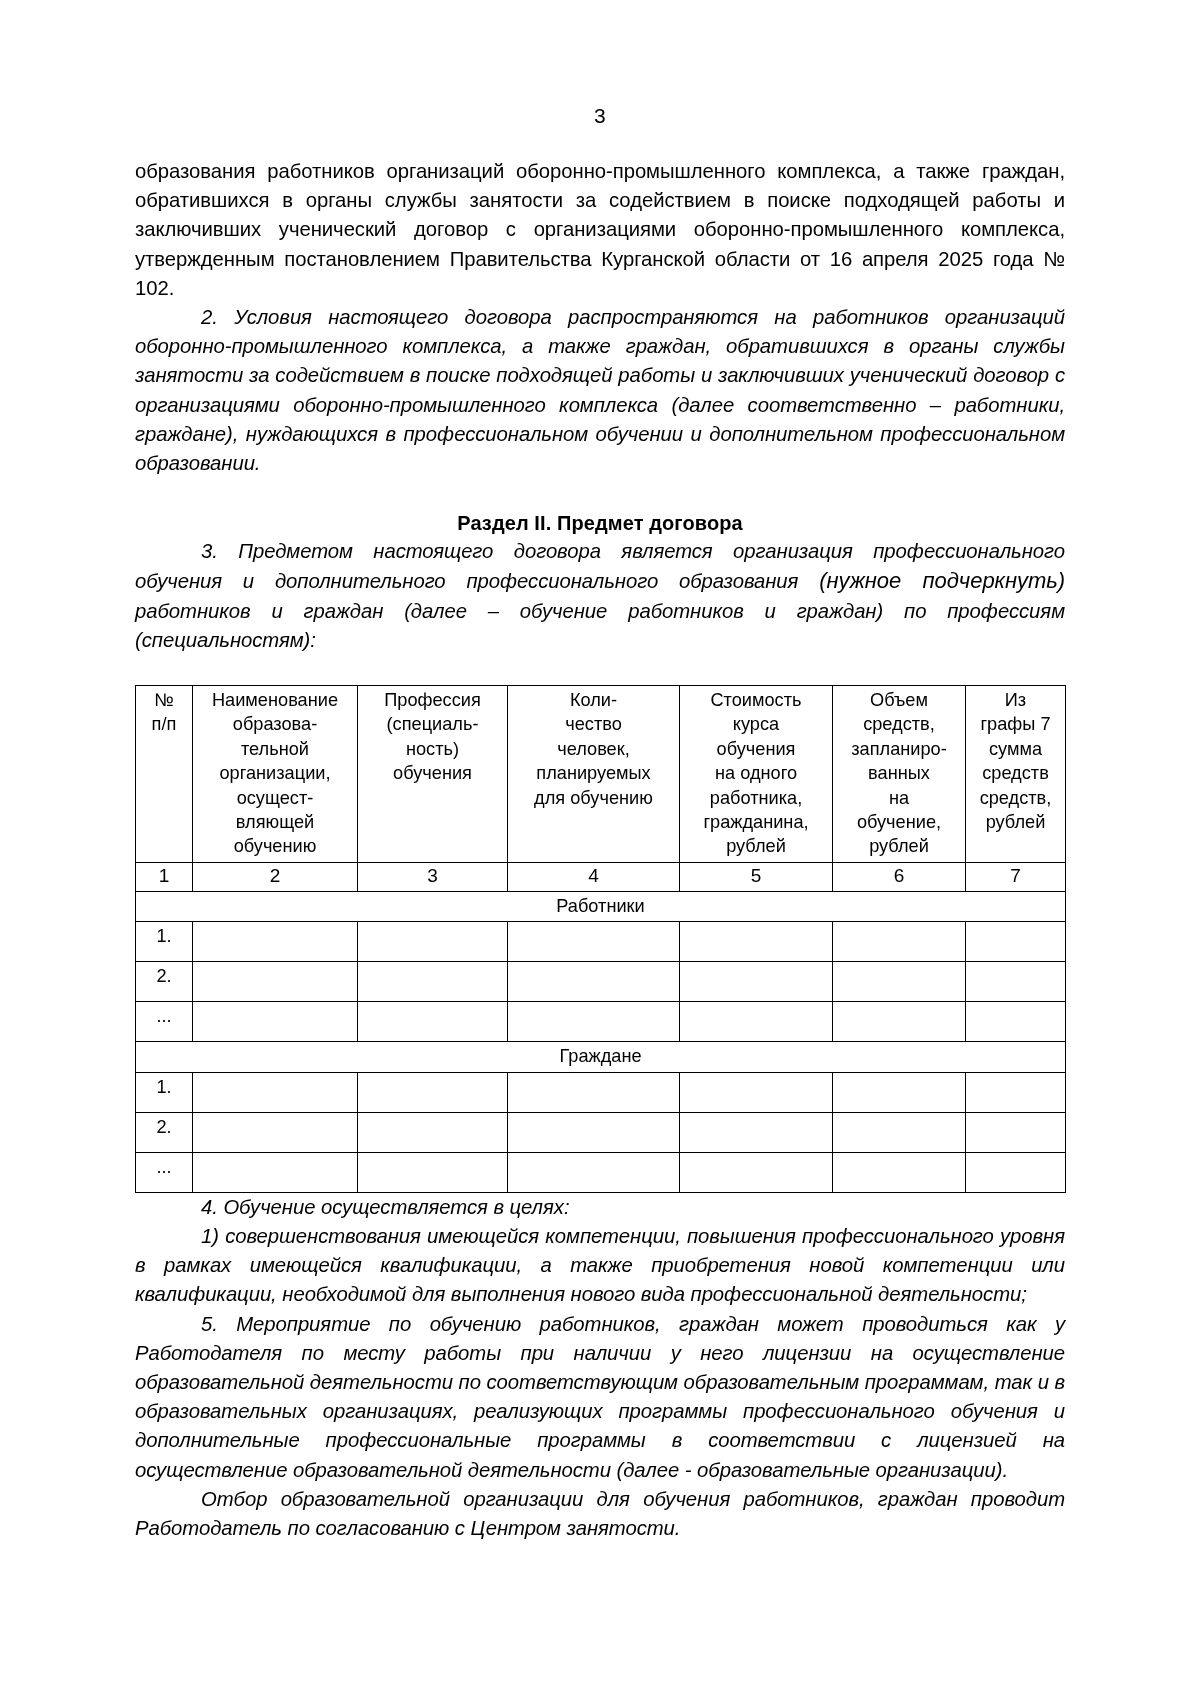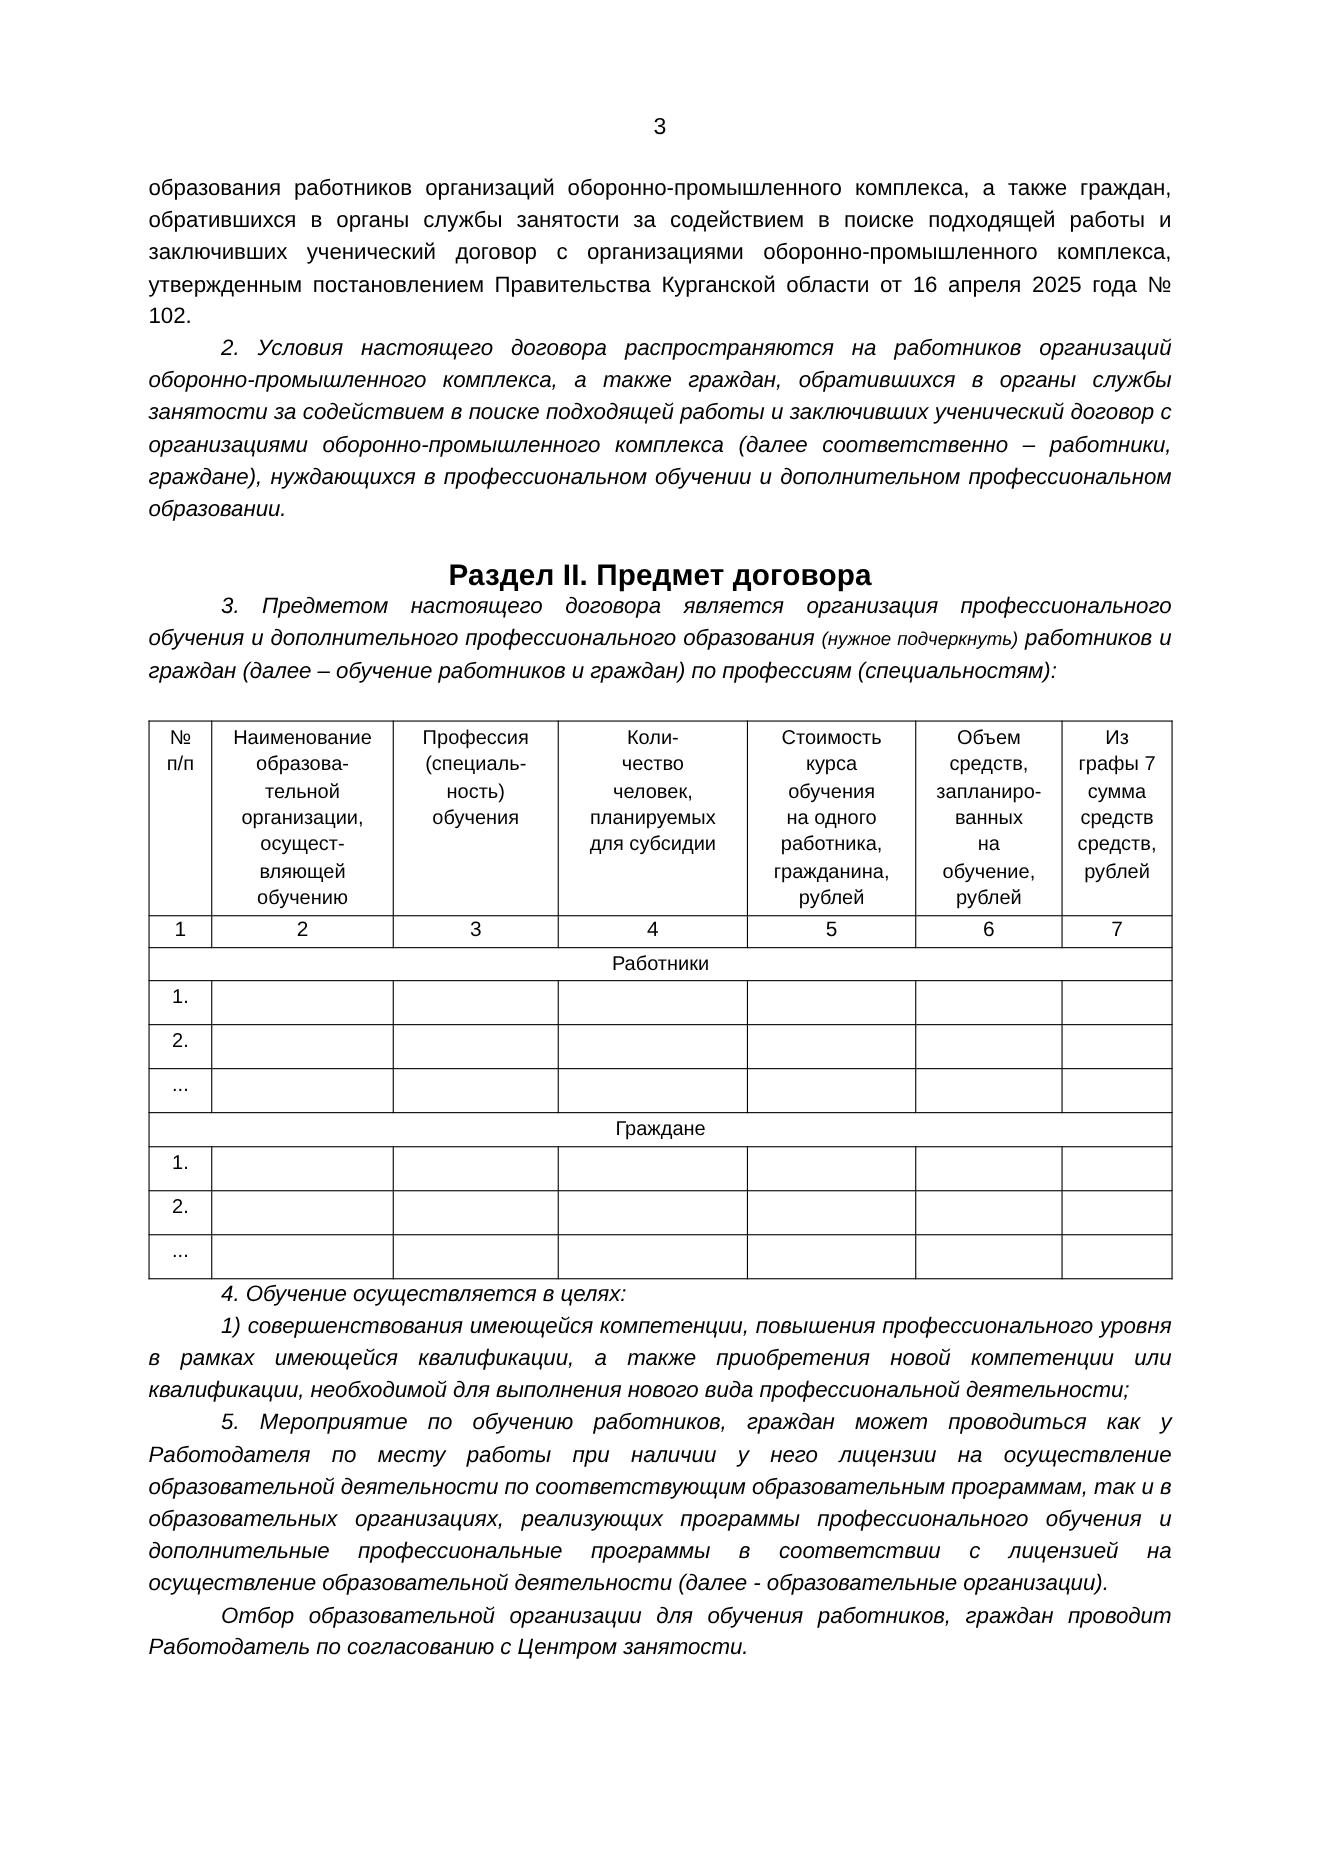--- a/index.html
+++ b/index.html
@@ -53,25 +53,25 @@
   p.first-block {
     margin-top: 31px;
   }
 
   p.indent {
     text-indent: 66px;
     font-style: italic;
   }
 
   .small-note {
-    font-size: 17px;
+    font-size: 22px;
   }
 
   h2.section-title {
-    font-size: 27px;
+    font-size: 20px;
     font-weight: bold;
     text-align: center;
     margin: 31px 0 0 0;
     line-height: 28px;
     letter-spacing: 0.1px;
   }
 
   .para-after-title {
     margin-top: 29px;
   }
@@ -182,21 +182,21 @@
             <div>Профессия</div>
             <div>(специаль-</div>
             <div>ность)</div>
             <div>обучения</div>
           </th>
           <th>
             <div>Коли-</div>
             <div>чество</div>
             <div>человек,</div>
             <div>планируемых</div>
-            <div>для субсидии</div>
+            <div>для обучению</div>
           </th>
           <th>
             <div>Стоимость</div>
             <div>курса</div>
             <div>обучения</div>
             <div>на одного</div>
             <div>работника,</div>
             <div>гражданина,</div>
             <div>рублей</div>
           </th>

